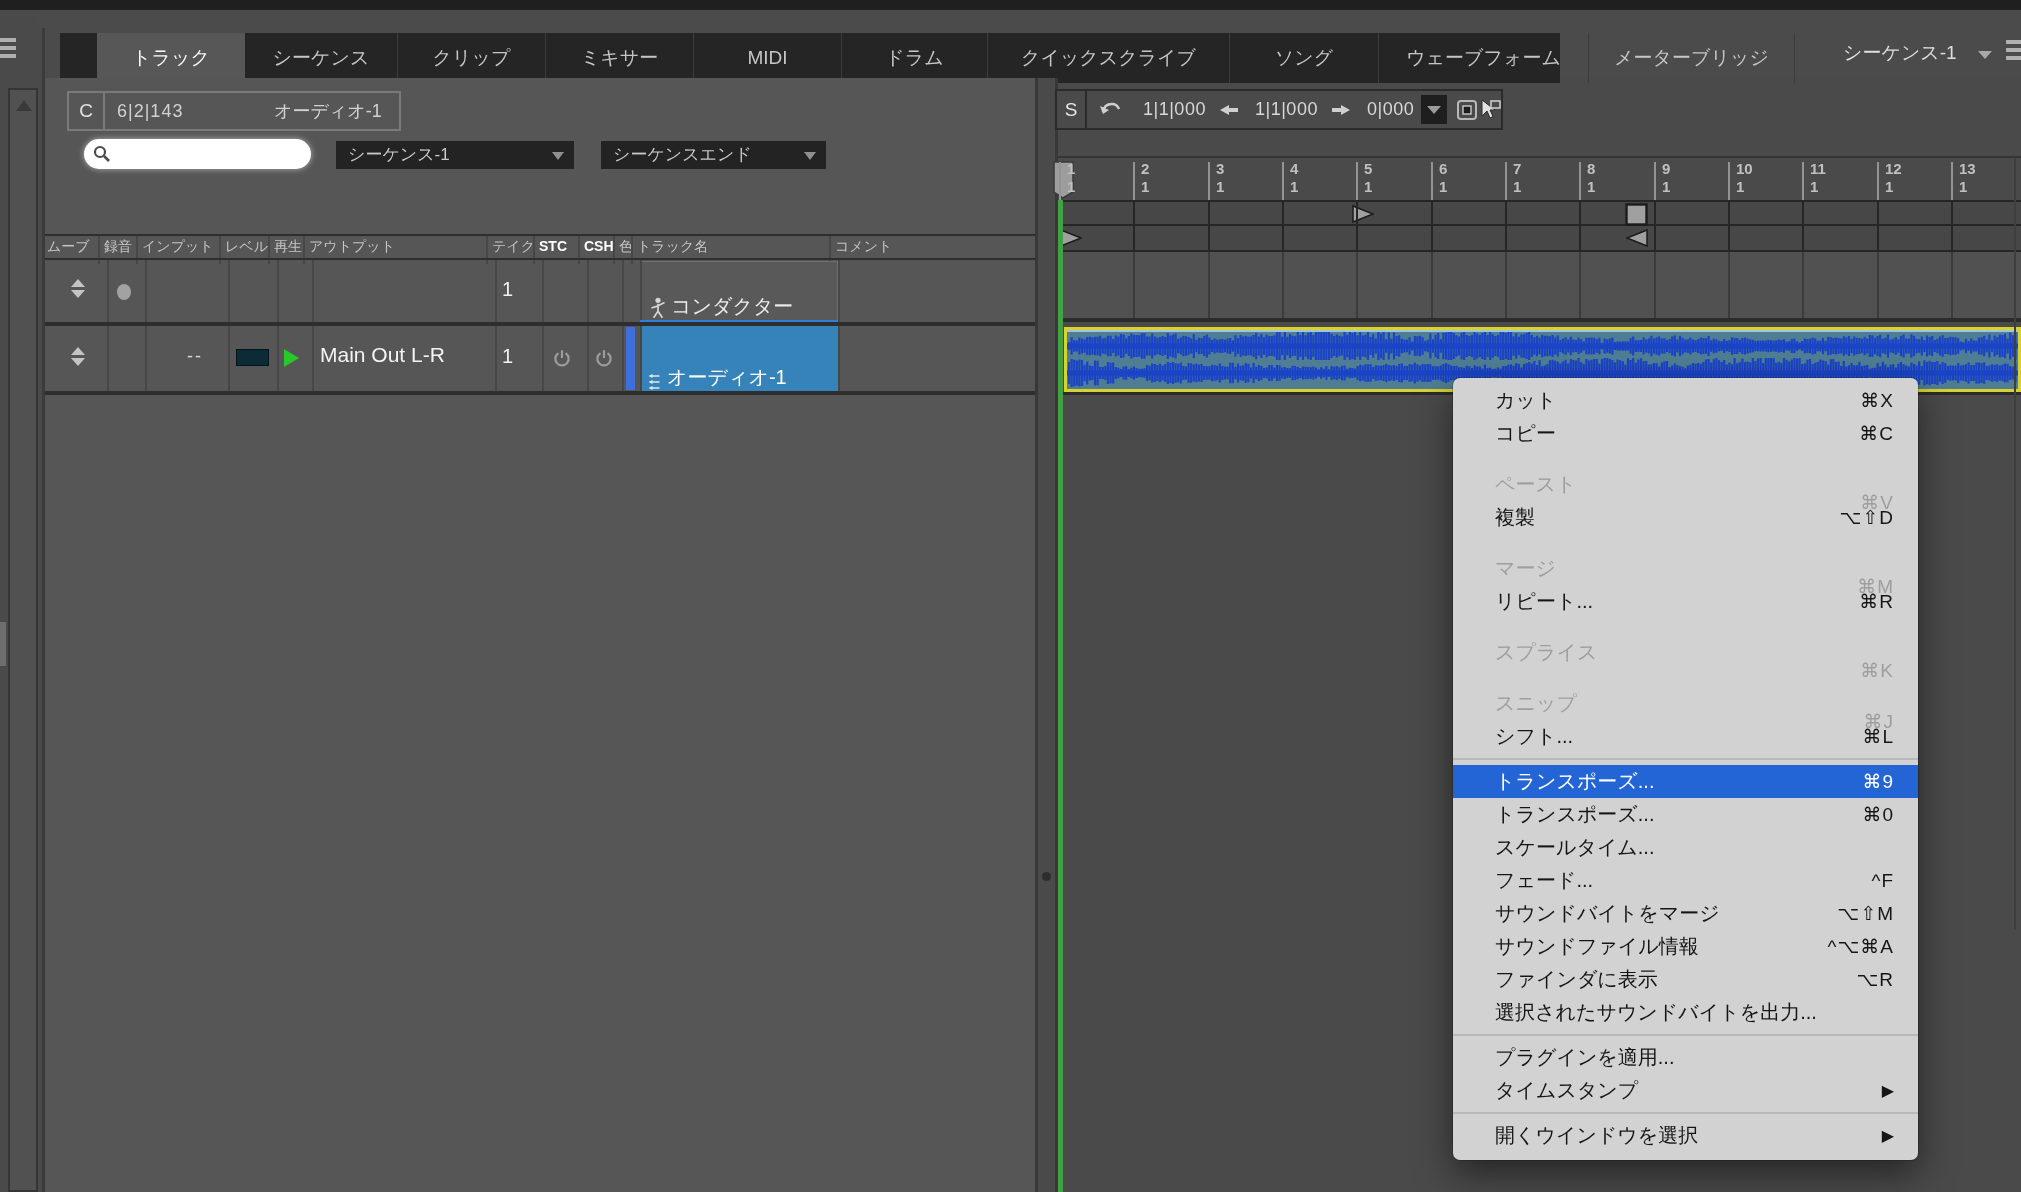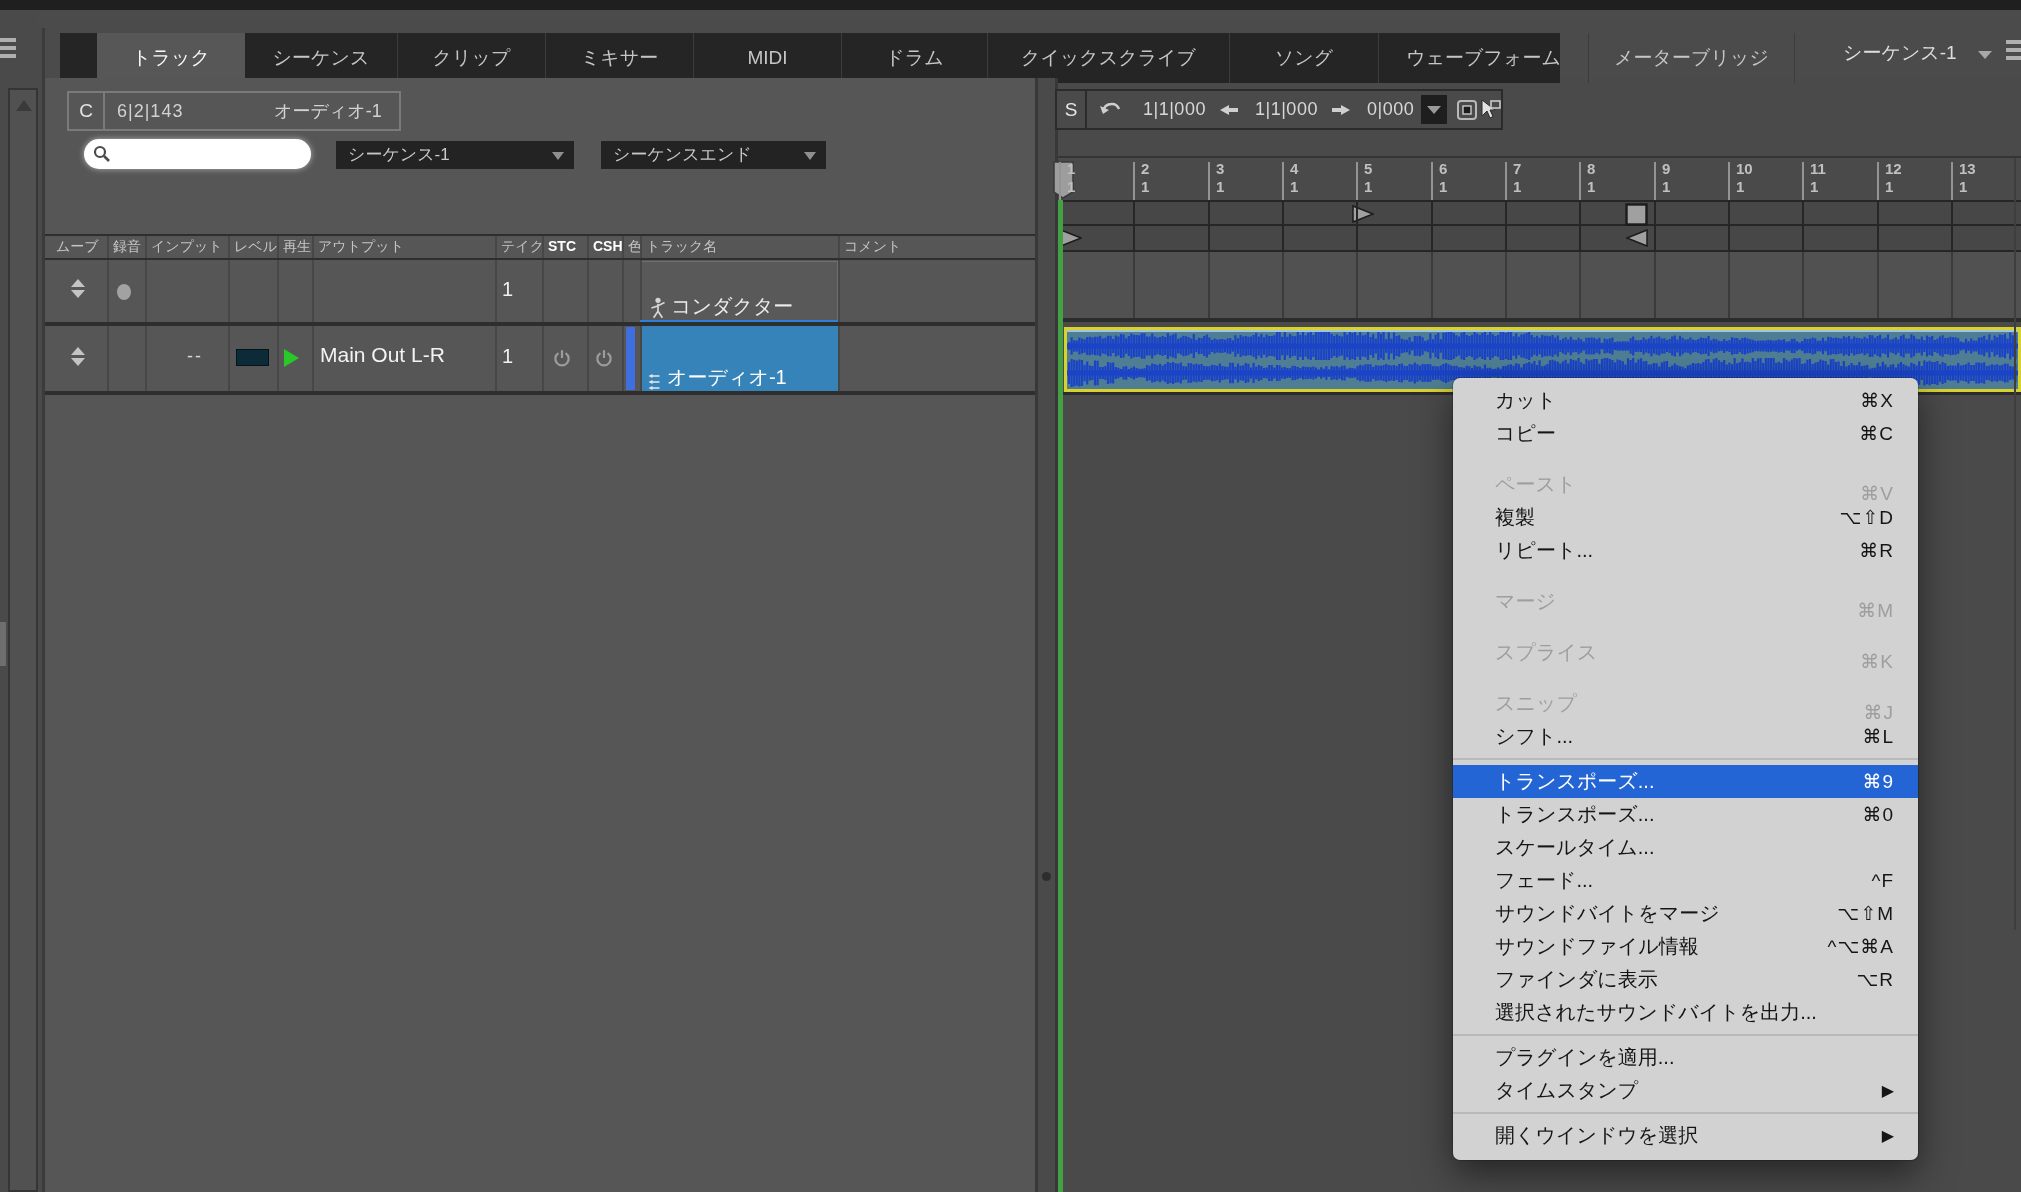--- a/index.html
+++ b/index.html
@@ -46,21 +46,21 @@
                   background:transparent; font-size:16px; }
 
   .dd { position:absolute; background:#232323; color:#c9c9c9; font-size:17px; line-height:28px;
         height:28px; padding-left:12px; cursor:default; }
   #dd-start { left:336px; top:141px; width:238px; }
   #dd-end   { left:601px; top:141px; width:225px; }
   .dd-caret { position:absolute; right:10px; top:11px; width:0; height:0;
      border-left:6px solid transparent; border-right:6px solid transparent; border-top:8px solid #8f8f8f; }
 
   
-  #list-header { left:45px; top:236px; width:990px; height:28px; }
+  #list-header { left:36px; top:236px; width:990px; height:28px; }
   .hcell { position:absolute; top:2px; font-size:14px; color:#c5c5c5; white-space:nowrap; }
   .hcell.bold { color:#ffffff; font-weight:bold; }
   .hline { position:absolute; left:45px; width:990px; background:#2e2e2e; }
   .grid-row { position:absolute; left:45px; width:990px; }
   .vline { position:absolute; top:0; width:2px; height:100%; background:#474747; }
 
   .move-icon { position:absolute; width:14px; }
   .move-icon .up { width:0;height:0;border-left:7px solid transparent;border-right:7px solid transparent;
                    border-bottom:8px solid #c4c4c4; margin-bottom:3px; }
   .move-icon .dn { width:0;height:0;border-left:7px solid transparent;border-right:7px solid transparent;
@@ -115,21 +115,21 @@
   #playhead { left:1058px; top:200px; width:5px; height:992px; background:#43a143; z-index:6; }
   #right-edge { left:2014px; top:158px; width:2px; height:772px; background:#3e3e3e; }
 
   .tri-right { position:absolute; }
   .tri-left  { position:absolute; }
 
   
   #menu { left:1453px; top:378px; width:465px; background:#d2d2d2; border-radius:7px; z-index:50;
           padding:6px 0 8px 0; box-shadow:0 14px 36px rgba(0,0,0,.5), 0 0 0 1px rgba(0,0,0,.18); }
   .menu-item { height:33px; line-height:33px; padding:0 24px 0 42px; display:flex;
-               justify-content:space-between; font-size:20px; color:#151515; cursor:default;align-items:center; }
+               justify-content:space-between; font-size:20px; color:#151515; cursor:default; }
   .menu-item .sc { font-size:19px; letter-spacing:1px; color:#151515; }
   .menu-item.disabled, .menu-item.disabled .sc { color:#9e9e9e;margin-top:18px; }
   .menu-item.highlighted { background:#2465d5; }
   .menu-item.highlighted, .menu-item.highlighted .sc { color:#ffffff; }
   .menu-item .subarrow { font-size:16px; }
   .menu-sep { height:2px; background:#b9b9b9; margin:5px 0; }
 </style>
 </head>
 <body>
 
@@ -449,27 +449,27 @@
         <span class="sc">⌘C</span>
       </div>
       <div class="menu-item disabled">
         <span>ペースト</span>
         <span class="sc">⌘V</span>
       </div>
       <div class="menu-item">
         <span>複製</span>
         <span class="sc">⌥⇧D</span>
       </div>
-      <div class="menu-item">
-        <span>リピート...</span>
-        <span class="sc">⌘R</span>
-      </div>
       <div class="menu-item disabled">
         <span>マージ</span>
         <span class="sc">⌘M</span>
+      </div>
+      <div class="menu-item">
+        <span>リピート...</span>
+        <span class="sc">⌘R</span>
       </div>
       <div class="menu-item disabled">
         <span>スプライス</span>
         <span class="sc">⌘K</span>
       </div>
       <div class="menu-item disabled">
         <span>スニップ</span>
         <span class="sc">⌘J</span>
       </div>
       <div class="menu-item">

